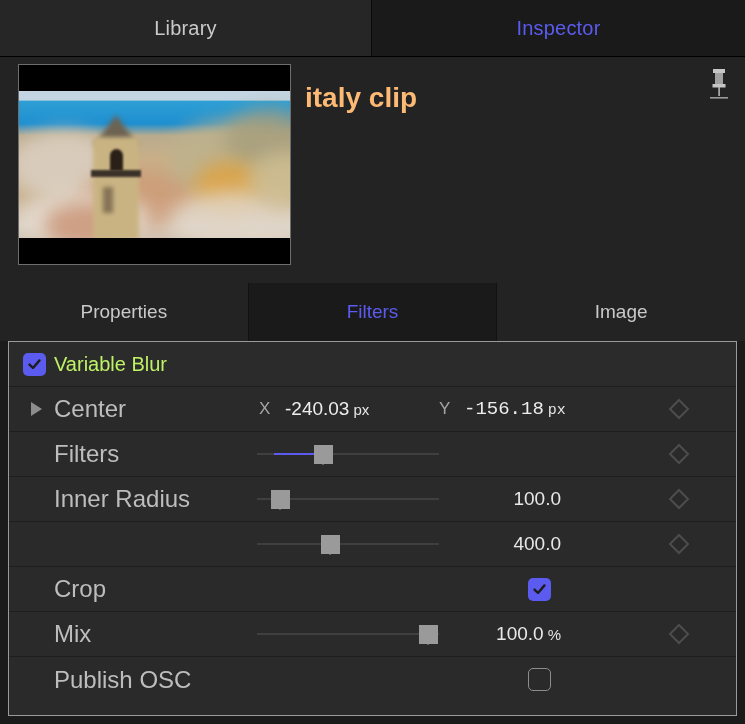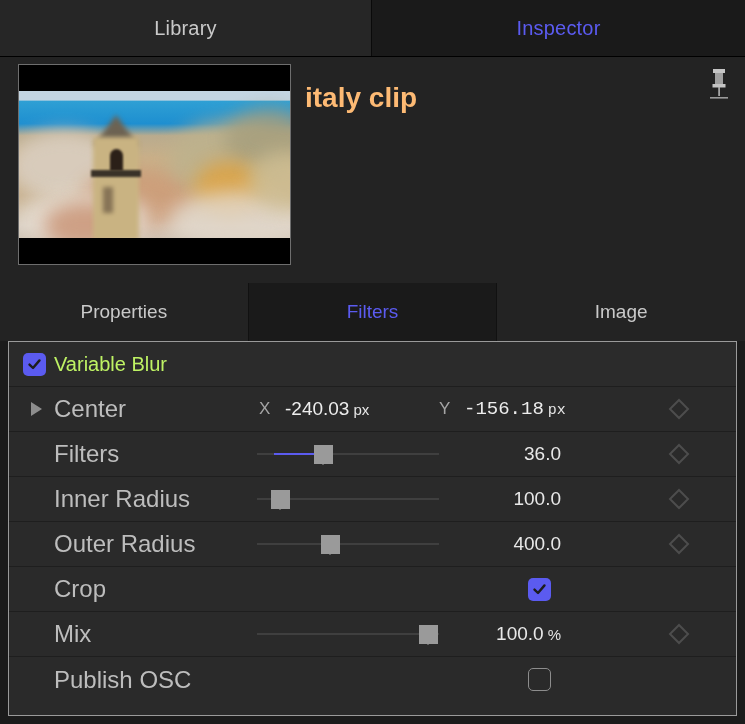--- a/index.html
+++ b/index.html
@@ -275,23 +275,20 @@
     </div>
   </div>
 
   <div class="row">
     <span class="label">Filters</span>
     <div class="slider">
       <div class="track"></div>
       <div class="fill" style="left:17px;width:49px;"></div>
       <div class="knob" style="left:57px;"></div>
     </div>
-    <span class="numval val-slider">
-      <span>36.0</span>
-    </span>
     <div class="kf">
       <svg width="24" height="24" viewBox="0 0 24 24">
           <path d="M12 3 L21 12 L12 21 L3 12 Z" fill="none" stroke="#4d4d4d" stroke-width="2"></path>
         </svg>
     </div>
   </div>
 
   <div class="row">
     <span class="label">Inner Radius</span>
     <div class="slider">
@@ -302,21 +299,20 @@
       <span>100.0</span>
     </span>
     <div class="kf">
       <svg width="24" height="24" viewBox="0 0 24 24">
           <path d="M12 3 L21 12 L12 21 L3 12 Z" fill="none" stroke="#4d4d4d" stroke-width="2"></path>
         </svg>
     </div>
   </div>
 
   <div class="row">
-    <span class="label">Outer Radius</span>
     <div class="slider">
       <div class="track"></div>
       <div class="knob" style="left:64px;"></div>
     </div>
     <span class="numval val-slider">
       <span>400.0</span>
     </span>
     <div class="kf">
       <svg width="24" height="24" viewBox="0 0 24 24">
           <path d="M12 3 L21 12 L12 21 L3 12 Z" fill="none" stroke="#4d4d4d" stroke-width="2"></path>

